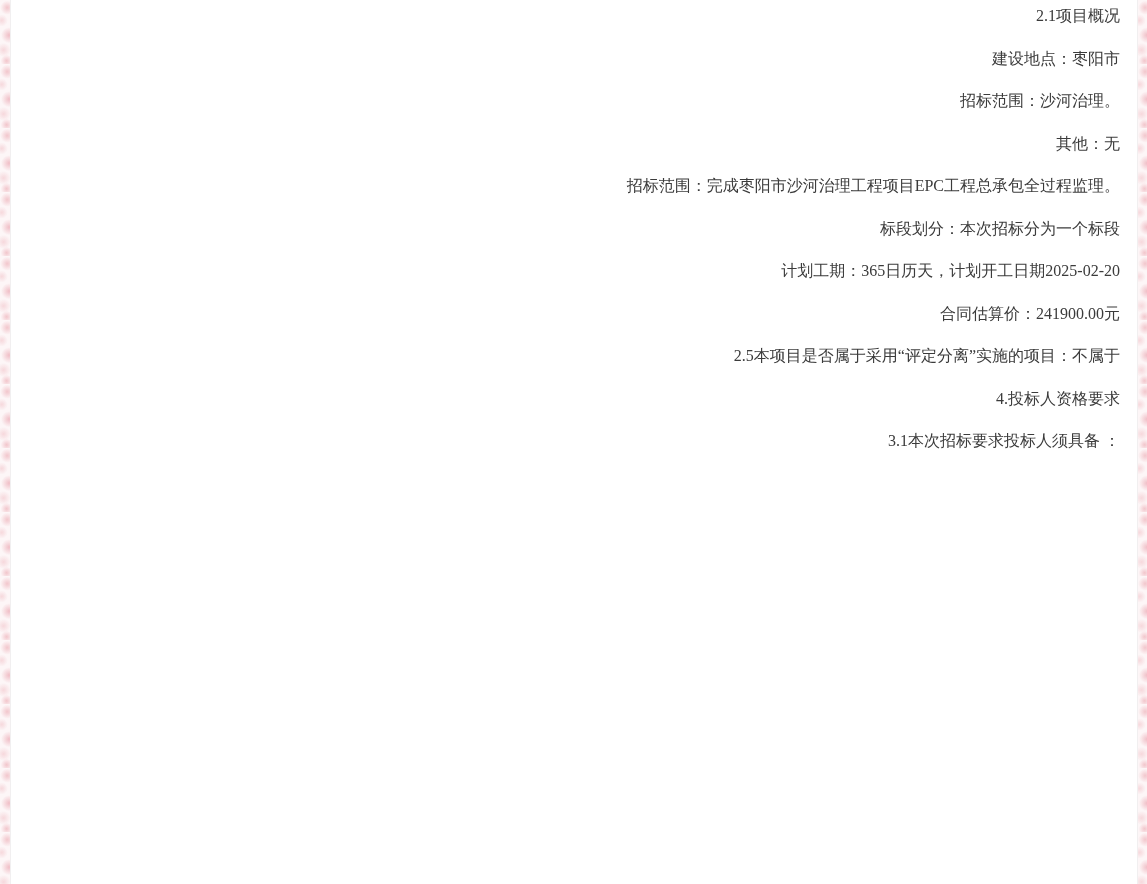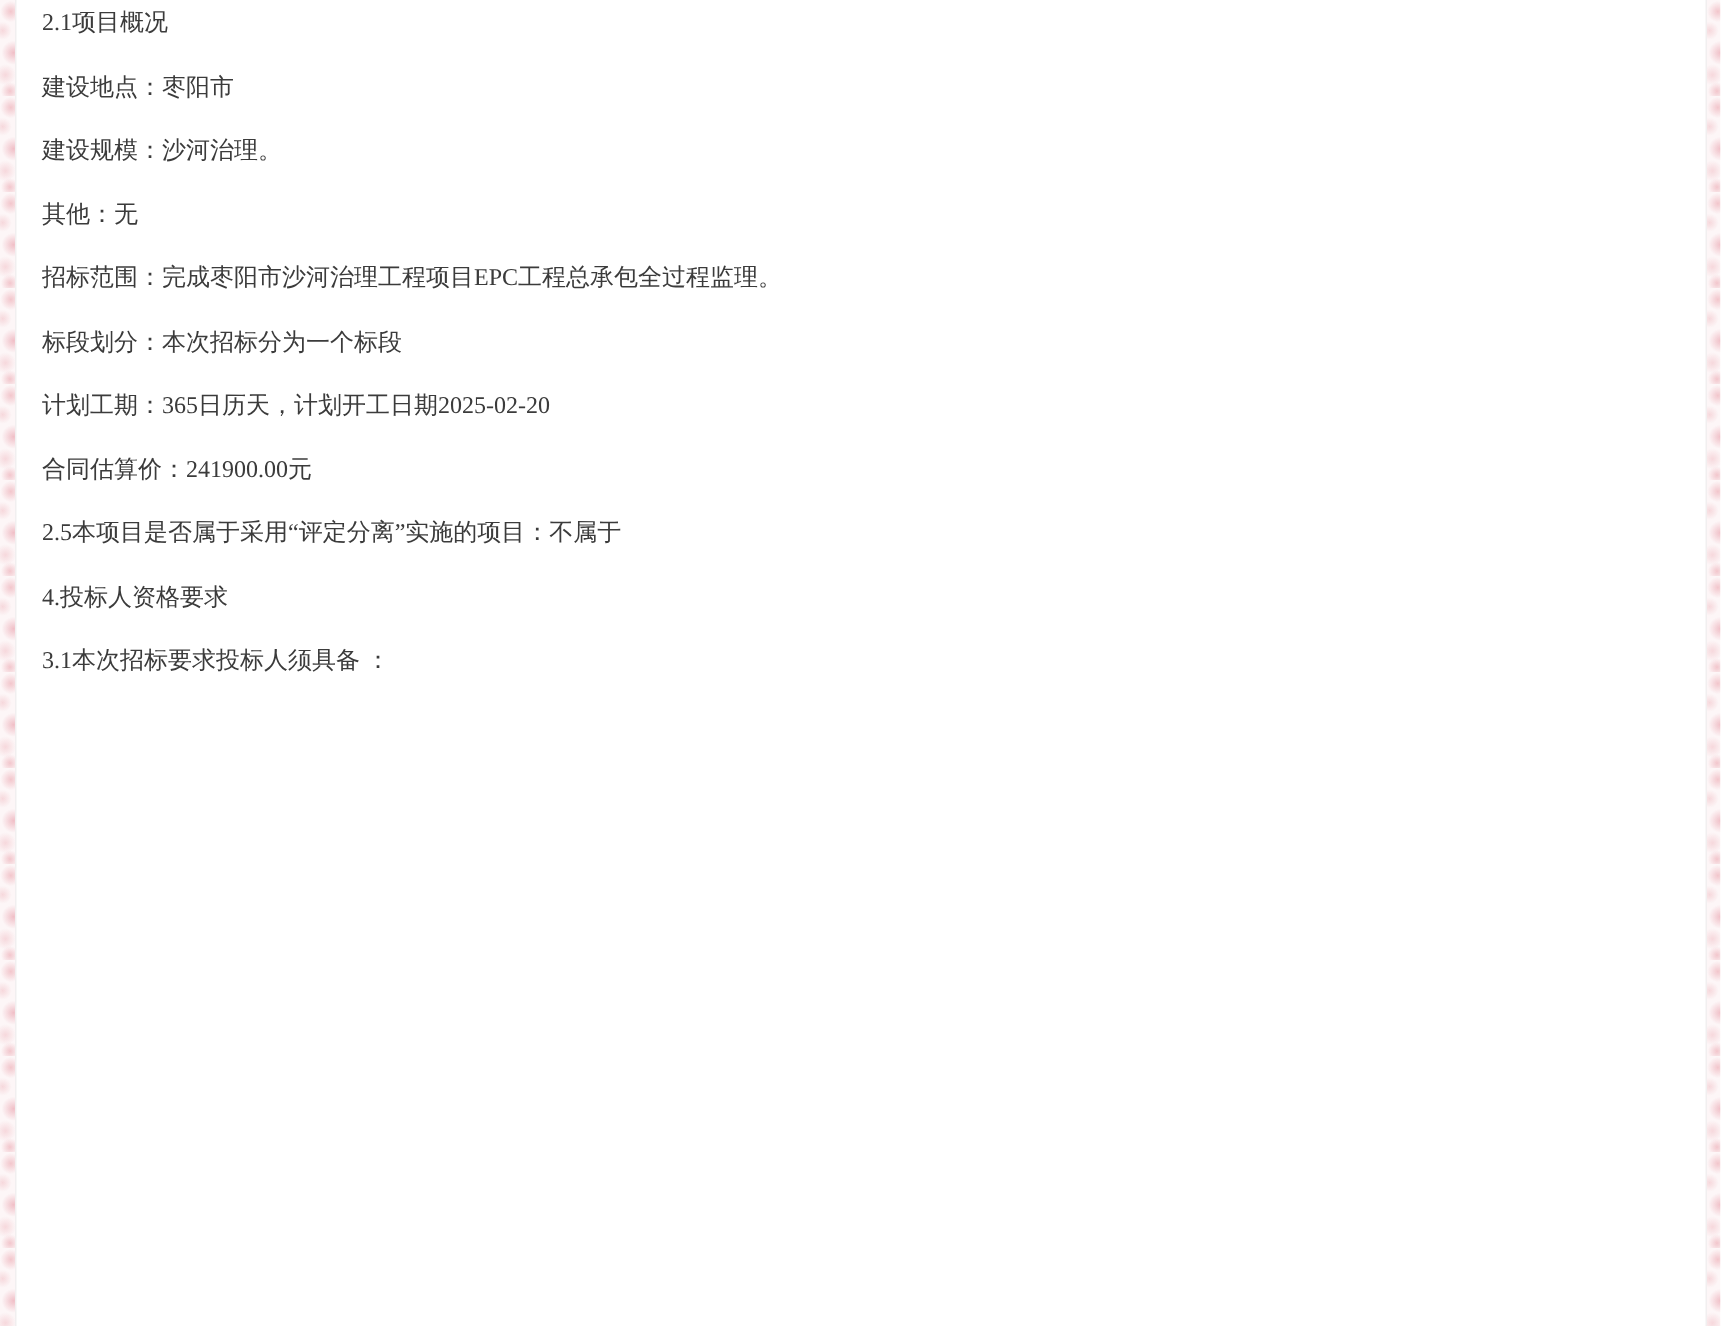--- a/index.html
+++ b/index.html
@@ -34,20 +34,21 @@
   .page {
     position: absolute;
     left: 10px;
     right: 9px;
     top: 0;
     bottom: 0;
     background: #ffffff;
     border-left: 1px solid #f1eff0;
     border-right: 1px solid #f1eff0;
     overflow: hidden;
+    text-align: right;
   }
   .content {
     padding: 0 17px;
     margin-top: -5px;
   }
   .content p {
     margin: 0;
     font-size: 16px;
     line-height: 42.5px;
     color: #3b3b3b;
@@ -57,21 +58,21 @@
 </style>
 </head>
 <body>
 
 <div class="deco-strip deco-left"></div>
 
 <div class="page">
   <div class="content">
     <p>2.1项目概况</p>
     <p>建设地点：枣阳市</p>
-    <p>建设规模：沙河治理。</p>
+    <p>招标范围：沙河治理。</p>
     <p>其他：无</p>
     <p>招标范围：完成枣阳市沙河治理工程项目EPC工程总承包全过程监理。</p>
     <p>标段划分：本次招标分为一个标段</p>
     <p>计划工期：365日历天，计划开工日期2025-02-20</p>
     <p>合同估算价：241900.00元</p>
     <p>2.5本项目是否属于采用“评定分离”实施的项目：不属于</p>
     <p>4.投标人资格要求</p>
     <p>3.1本次招标要求投标人须具备 ：</p>
   </div>
 </div>

